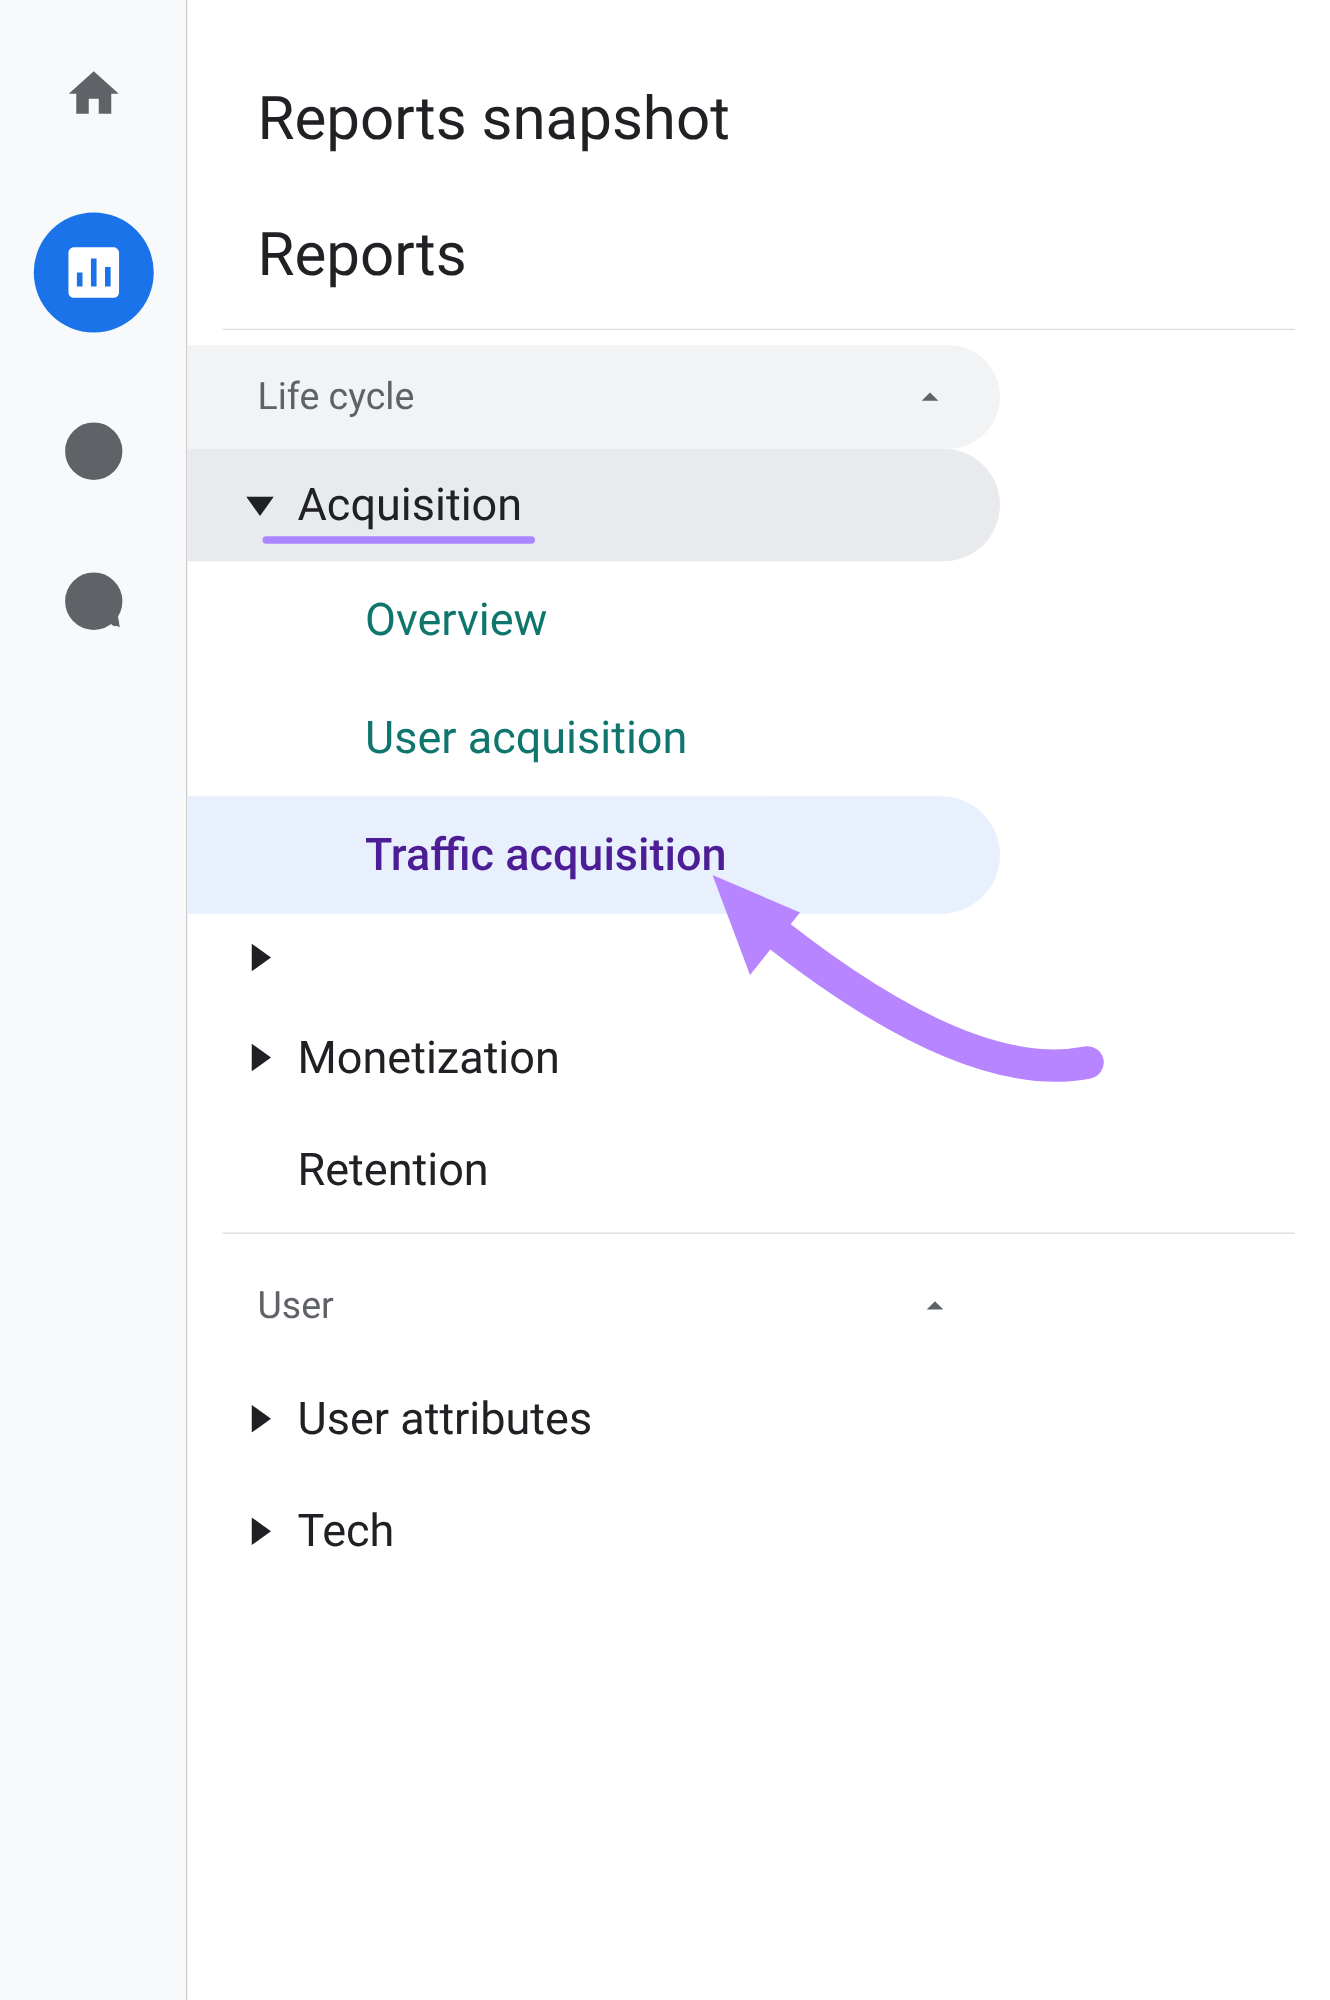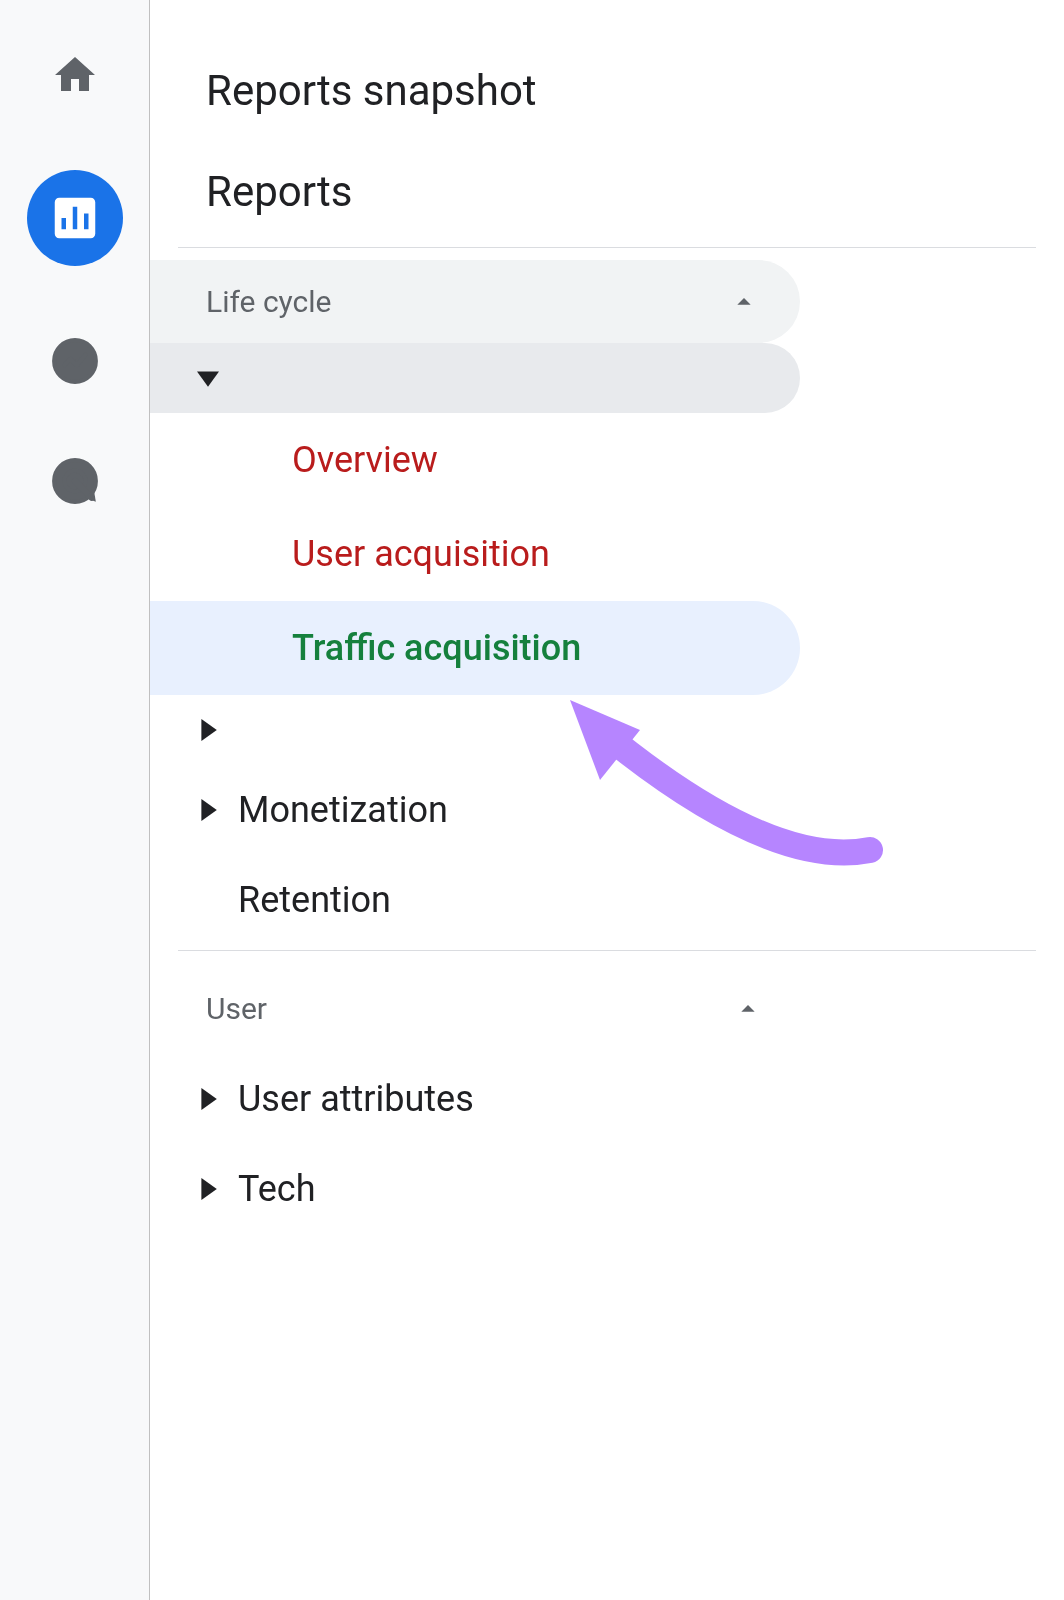--- a/index.html
+++ b/index.html
@@ -46,21 +46,21 @@
     .rail-icon.active svg {
       fill: #fff;
     }
     .nav-panel {
       flex: 1;
       background: #fff;
       padding-top: 40px;
       position: relative;
     }
     .nav-item {
-      font-size: 42px;
+      font-size: 48px;
       font-weight: 400;
       color: #202124;
       padding: 26px 0 26px 56px;
       cursor: pointer;
       display: flex;
       align-items: center;
     }
     .divider {
       height: 1px;
       background: #dadce0;
@@ -118,26 +118,26 @@
       left: -28px;
       right: -10px;
       bottom: -10px;
       height: 6px;
       background: #a985ff;
       border-radius: 3px;
     }
     .sub-sub-item {
       padding: 26px 0 26px 142px;
       font-size: 36px;
-      color: #b91c1c;
+      color: #0f766e;
       cursor: pointer;
     }
     .sub-sub-item.selected {
       background: #e8f0fe;
-      color: #15803d;
+      color: #4c1d95;
       border-top-right-radius: 50px;
       border-bottom-right-radius: 50px;
       margin-right: 264px;
       font-weight: 500;
     }
     .annotation-arrow {
       position: absolute;
       top: 690px;
       left: 400px;
       pointer-events: none;
@@ -190,20 +190,21 @@
         <path d="M7 14l5-5 5 5z"></path>
       </svg>
   </div>
 
   <div class="sub-item expanded underlined">
     <span class="triangle">
       <svg width="22" height="22" viewBox="0 0 10 10" fill="#202124">
           <polygon points="0,2 10,2 5,9"></polygon>
         </svg>
     </span>
+    <span class="label">Acquisition</span>
   </div>
 
   <div class="sub-sub-item">
     <span>Overview</span>
   </div>
   <div class="sub-sub-item">
     <span>User acquisition</span>
   </div>
   <div class="sub-sub-item selected">
     <span>Traffic acquisition</span>

